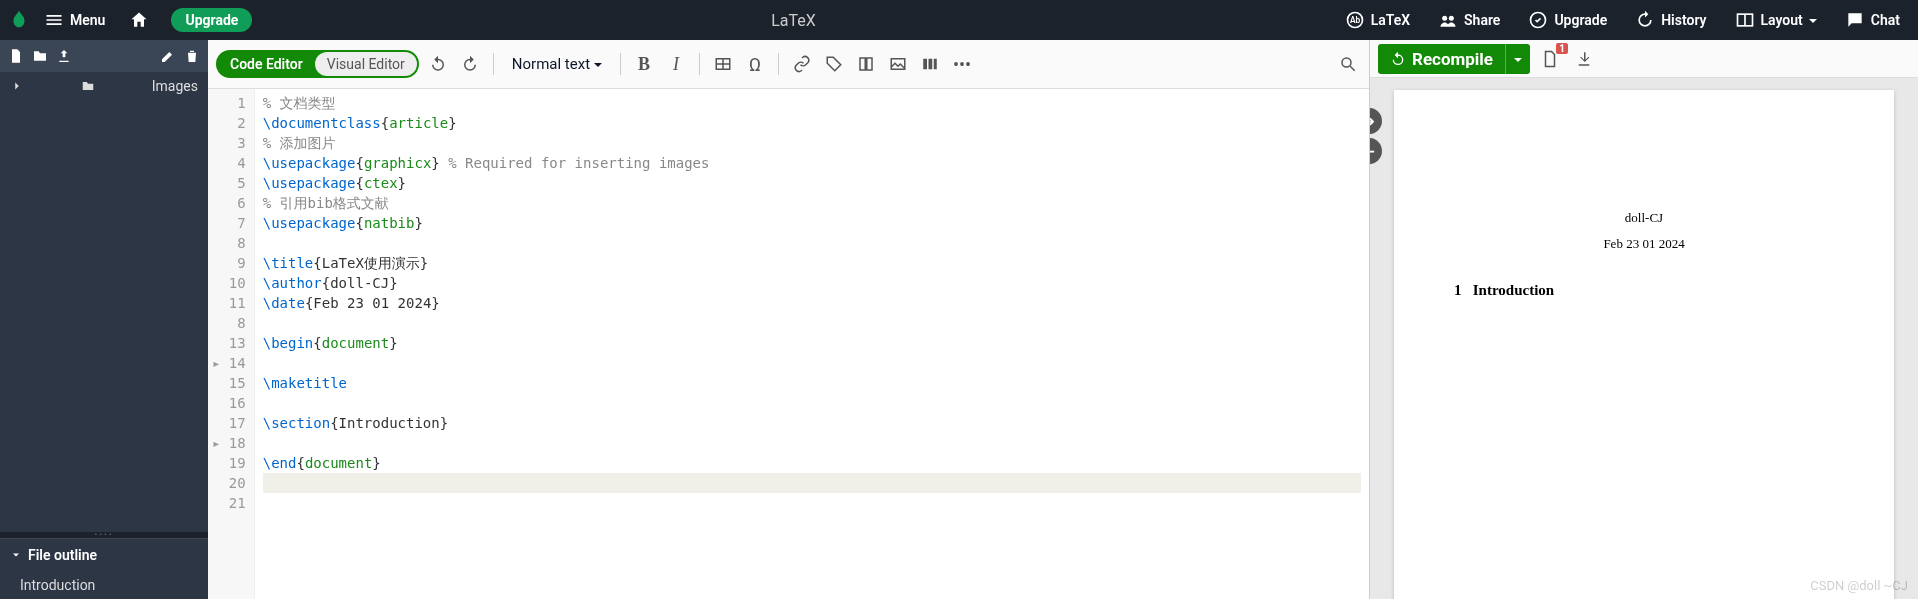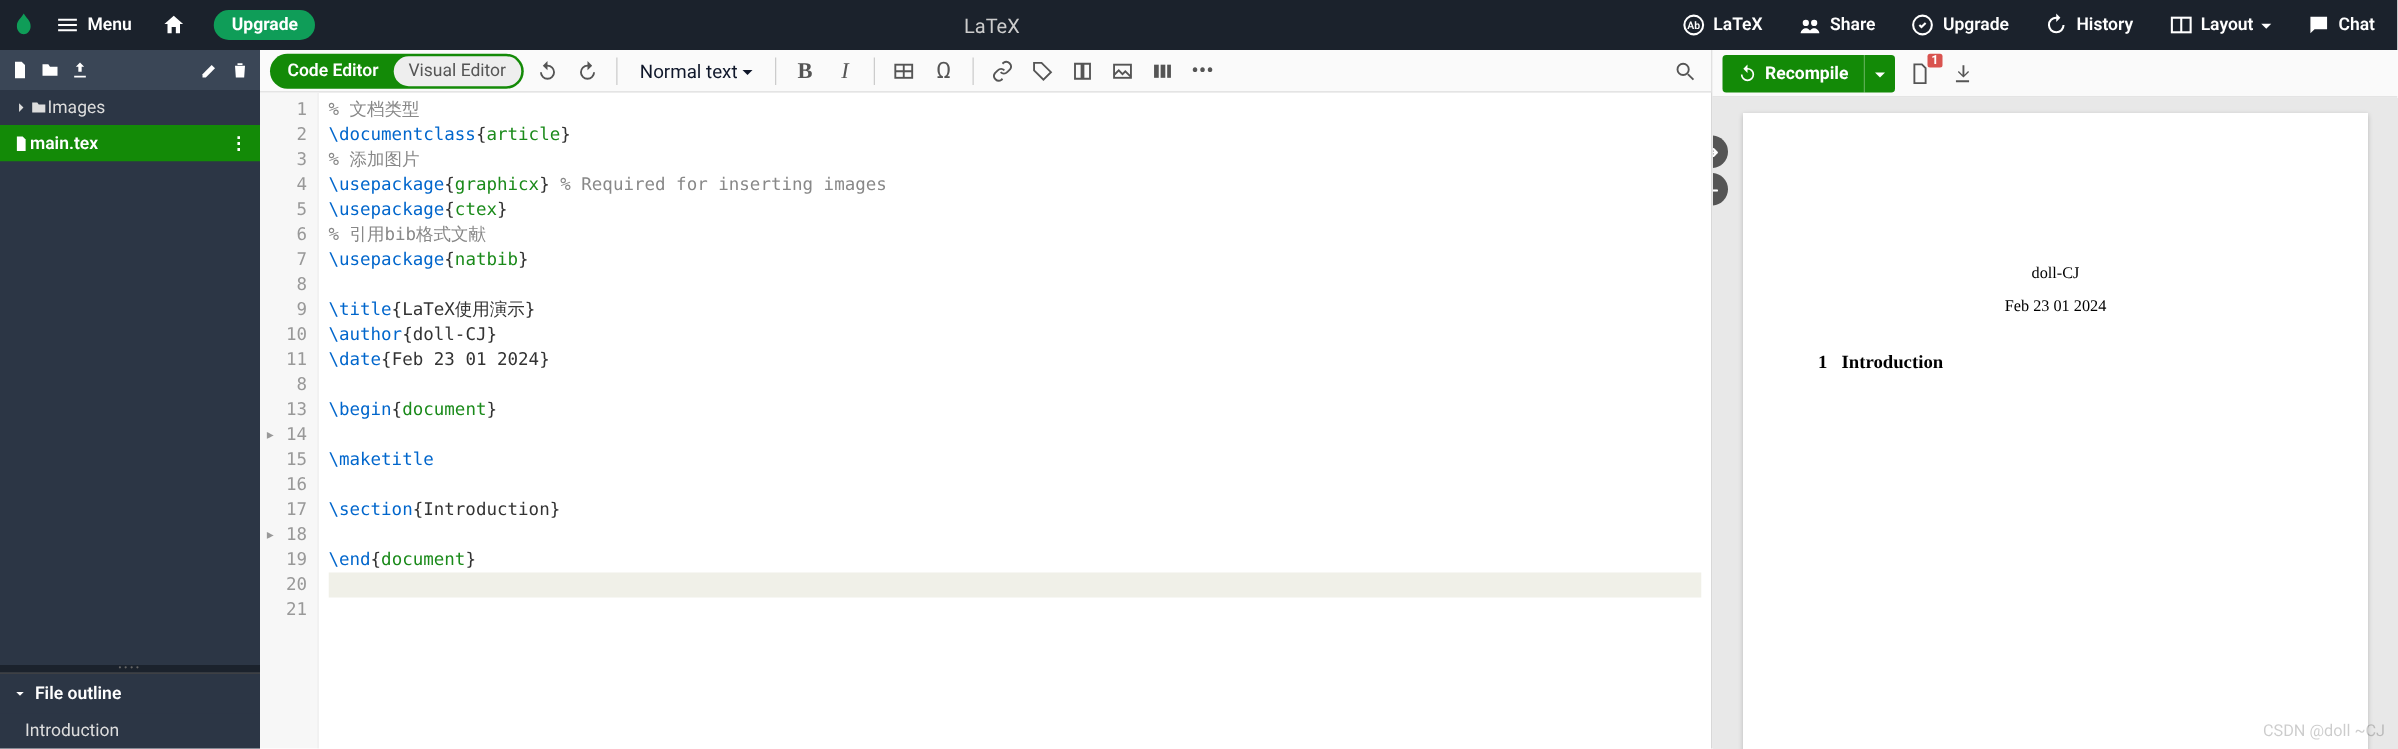--- a/index.html
+++ b/index.html
@@ -11,29 +11,29 @@
 .tb-btn { display: flex; align-items: center; gap: 6px; padding: 6px 10px; cursor: pointer; color: #fff; font-weight: 600; }
 .tb-btn svg { width: 20px; height: 20px; fill: #fff; }
 .upgrade-btn { background: #0f9d58; border-radius: 14px; padding: 4px 14px; font-weight: 700; font-size: 14px; margin-left: 8px; }
 .logo { width: 22px; height: 22px; }
 .main { display: flex; height: 559px; }
 .left-col { width: 208px; background: #2c3645; color: #fff; display: flex; flex-direction: column; }
 .file-toolbar { background: #3a4656; height: 32px; display: flex; align-items: center; padding: 0 8px; gap: 8px; }
 .file-toolbar .spacer { flex: 1; }
 .file-toolbar svg { width: 16px; height: 16px; fill: #fff; cursor: pointer; }
 .file-tree { flex: 1; overflow: auto; }
-.tree-row { display: flex; align-items: center; padding: 6px 10px; gap: 0; cursor: pointer; }
+.tree-row { display: flex; align-items: center; padding: 6px 10px; gap: 12px; cursor: pointer; justify-content: space-between; }
 .tree-row.folder { color: #ddd; }
 .tree-row.file { background: #138a07; color: #fff; font-weight: 600; }
 .tree-row svg { width: 14px; height: 14px; fill: currentColor; }
 .tree-row .menu-dots { margin-left: auto; font-weight: 700; font-size: 14px; }
 .outline-header { background: #2c3645; border-top: 1px solid #444; padding: 8px 10px; font-weight: 600; display: flex; align-items: center; gap: 6px; }
 .outline-item { padding: 6px 20px; color: #ddd; cursor: pointer; }
 .editor-col { flex: 1; display: flex; flex-direction: column; border-right: 1px solid #ccc; min-width: 0; }
-.editor-toolbar { background: #fafafa; border-bottom: 1px solid #ddd; height: 34px; display: flex; align-items: center; padding: 0 8px; gap: 6px; }
+.editor-toolbar { background: #fafafa; border-bottom: 1px solid #ddd; height: 49px; display: flex; align-items: center; padding: 0 8px; gap: 6px; }
 .mode-toggle { background: #138a07; border-radius: 16px; padding: 2px; display: flex; }
 .mode-toggle span { padding: 4px 12px; border-radius: 14px; font-size: 14px; cursor: pointer; color: #fff; font-weight: 600; }
 .mode-toggle span.inactive { background: #eee; color: #555; font-weight: 400; }
 .et-icon { width: 26px; height: 26px; display: flex; align-items: center; justify-content: center; cursor: pointer; color: #555; }
 .et-icon svg { width: 18px; height: 18px; fill: #555; }
 .et-sep { width: 1px; height: 22px; background: #ccc; margin: 0 4px; }
 .format-select { padding: 4px 8px; border: none; background: transparent; font-size: 15px; color: #0f172a; cursor: pointer; display: flex; align-items: center; gap: 4px; text-align: right; }
 .et-search { margin-left: auto; }
 .code-area { flex: 1; display: flex; font-family: "Consolas","Monaco",monospace; font-size: 14px; overflow: auto; position: relative; }
 .gutter { background: #f7f7f7; color: #999; text-align: right; padding: 4px 8px 4px 4px; user-select: none; border-right: 1px solid #eee; }
@@ -41,21 +41,21 @@
 .code-lines { padding: 4px 8px; flex: 1; }
 .code-lines div { height: 20px; line-height: 20px; white-space: pre; }
 .tok-cmd { color: #0066cc; }
 .tok-arg { color: #1a8a1a; }
 .tok-comment { color: #888; }
 .tok-brace { color: #333; }
 .line-cursor { background: #f0f0e8; }
 .preview-col { width: 548px; display: flex; flex-direction: column; background: #eee; }
 .preview-toolbar { background: #fafafa; border-bottom: 1px solid #ddd; height: 38px; display: flex; align-items: center; padding: 0 8px; gap: 6px; }
 .recompile-btn { background: #138a07; color: #fff; border-radius: 3px; display: flex; align-items: center; height: 30px; cursor: pointer; }
-.recompile-btn .main-btn { display:flex; align-items:center; gap:6px; padding: 0 12px; font-weight: 700; font-size: 14px; }
+.recompile-btn .main-btn { display:flex; align-items:center; gap:6px; padding: 0 12px; font-weight: 700; font-size: 17px; }
 .recompile-btn .dd { border-left: 1px solid rgba(255,255,255,0.3); padding: 0 8px; height: 100%; display: flex; align-items: center; }
 .pv-icon-btn { position: relative; width: 28px; height: 28px; display: flex; align-items: center; justify-content: center; cursor: pointer; color: #555; }
 .pv-icon-btn svg { width: 18px; height: 18px; fill: #555; }
 .badge { position: absolute; top: -2px; right: -4px; background: #d9534f; color: #fff; font-size: 10px; border-radius: 2px; padding: 0 3px; font-weight: 700; }
 .preview-body { flex: 1; background: #e8e8e8; display: flex; justify-content: center; padding: 12px; overflow: auto; position: relative; }
 .page { background: #fff; width: 500px; min-height: 700px; box-shadow: 0 1px 4px rgba(0,0,0,0.2); padding: 120px 60px 40px; font-family: "Times New Roman", serif; color: #000; text-align: center; }
 .page .title { font-size: 18px; margin-bottom: 16px; }
 .page .author { font-size: 13px; margin-bottom: 10px; }
 .page .date { font-size: 13px; margin-bottom: 30px; }
 .page .section { text-align: left; font-weight: 700; font-size: 15px; }
@@ -155,27 +155,20 @@
     </div>
     <div class="file-tree">
       <div class="tree-row folder">
         <svg viewBox="0 0 24 24">
             <path d="M9 6l6 6-6 6z"></path>
           </svg>
         <svg viewBox="0 0 24 24">
             <path d="M3 5h7l2 3h9v11H3z"></path>
           </svg>
         <span>Images</span>
-      </div>
-      <div class="tree-row file">
-        <svg viewBox="0 0 24 24">
-            <path d="M6 2h8l4 4v16H6z"></path>
-          </svg>
-        <span>main.tex</span>
-        <span class="menu-dots">⋮</span>
       </div>
     </div>
     <div class="left-drag">••••</div>
     <div class="outline-header">
       <svg width="12" height="12" viewBox="0 0 24 24" fill="#fff">
           <path d="M6 9l6 6 6-6z"></path>
         </svg>
       <span>File outline</span>
     </div>
     <div class="outline-item">Introduction</div>

